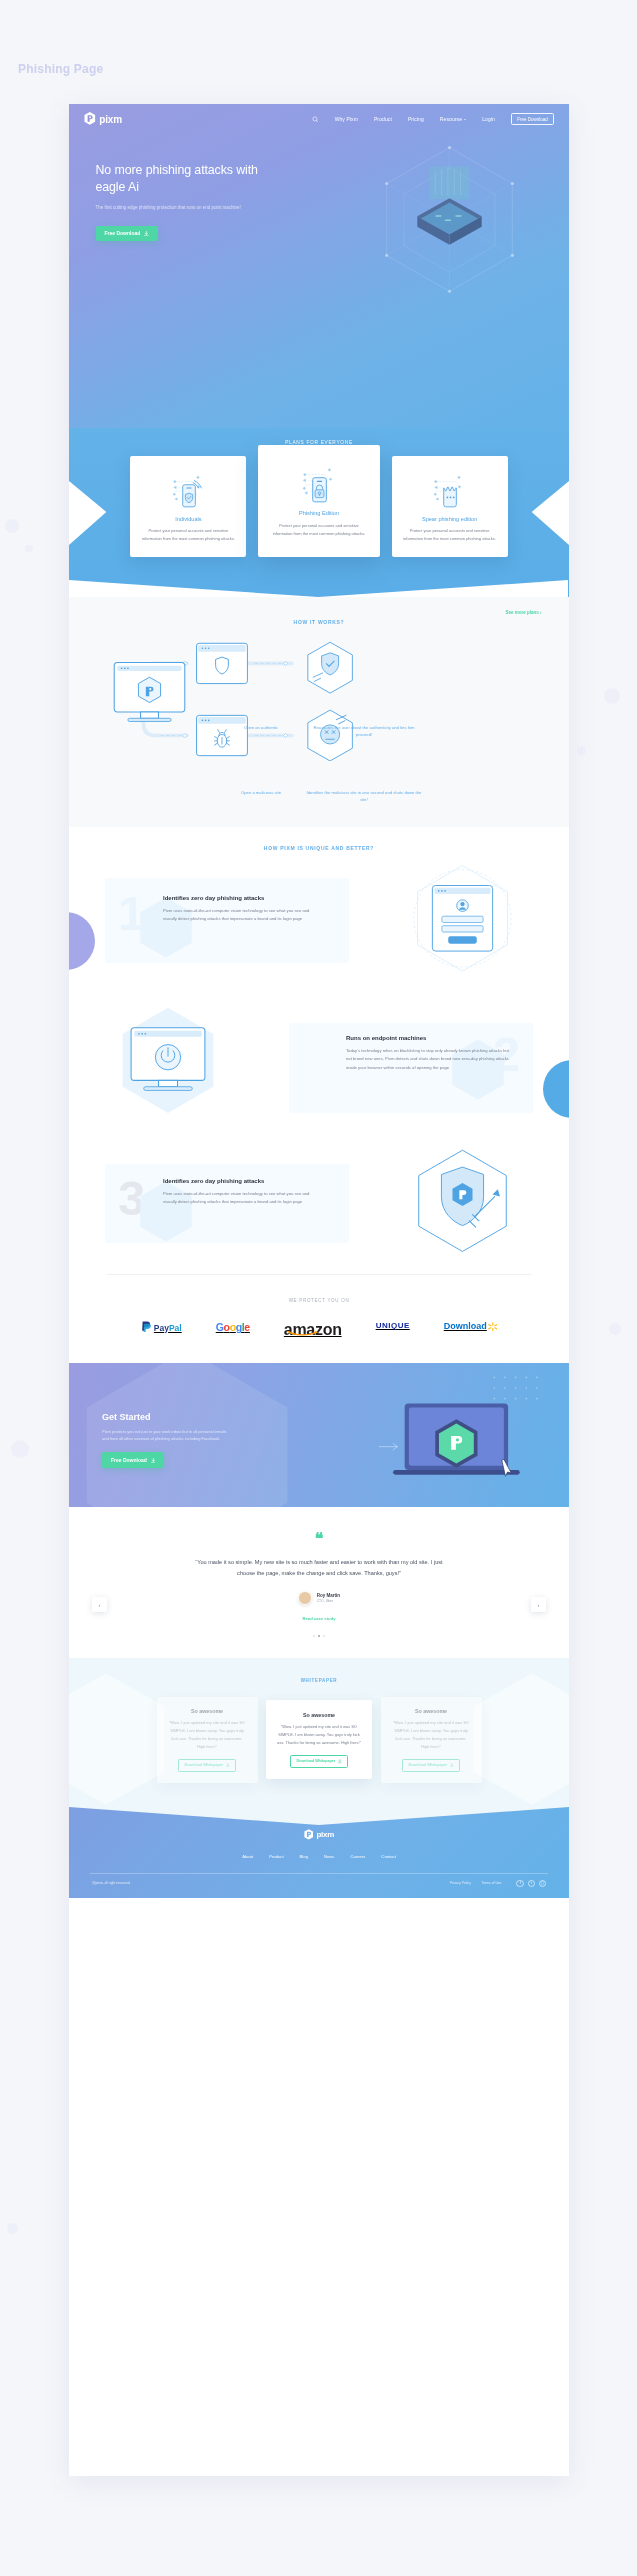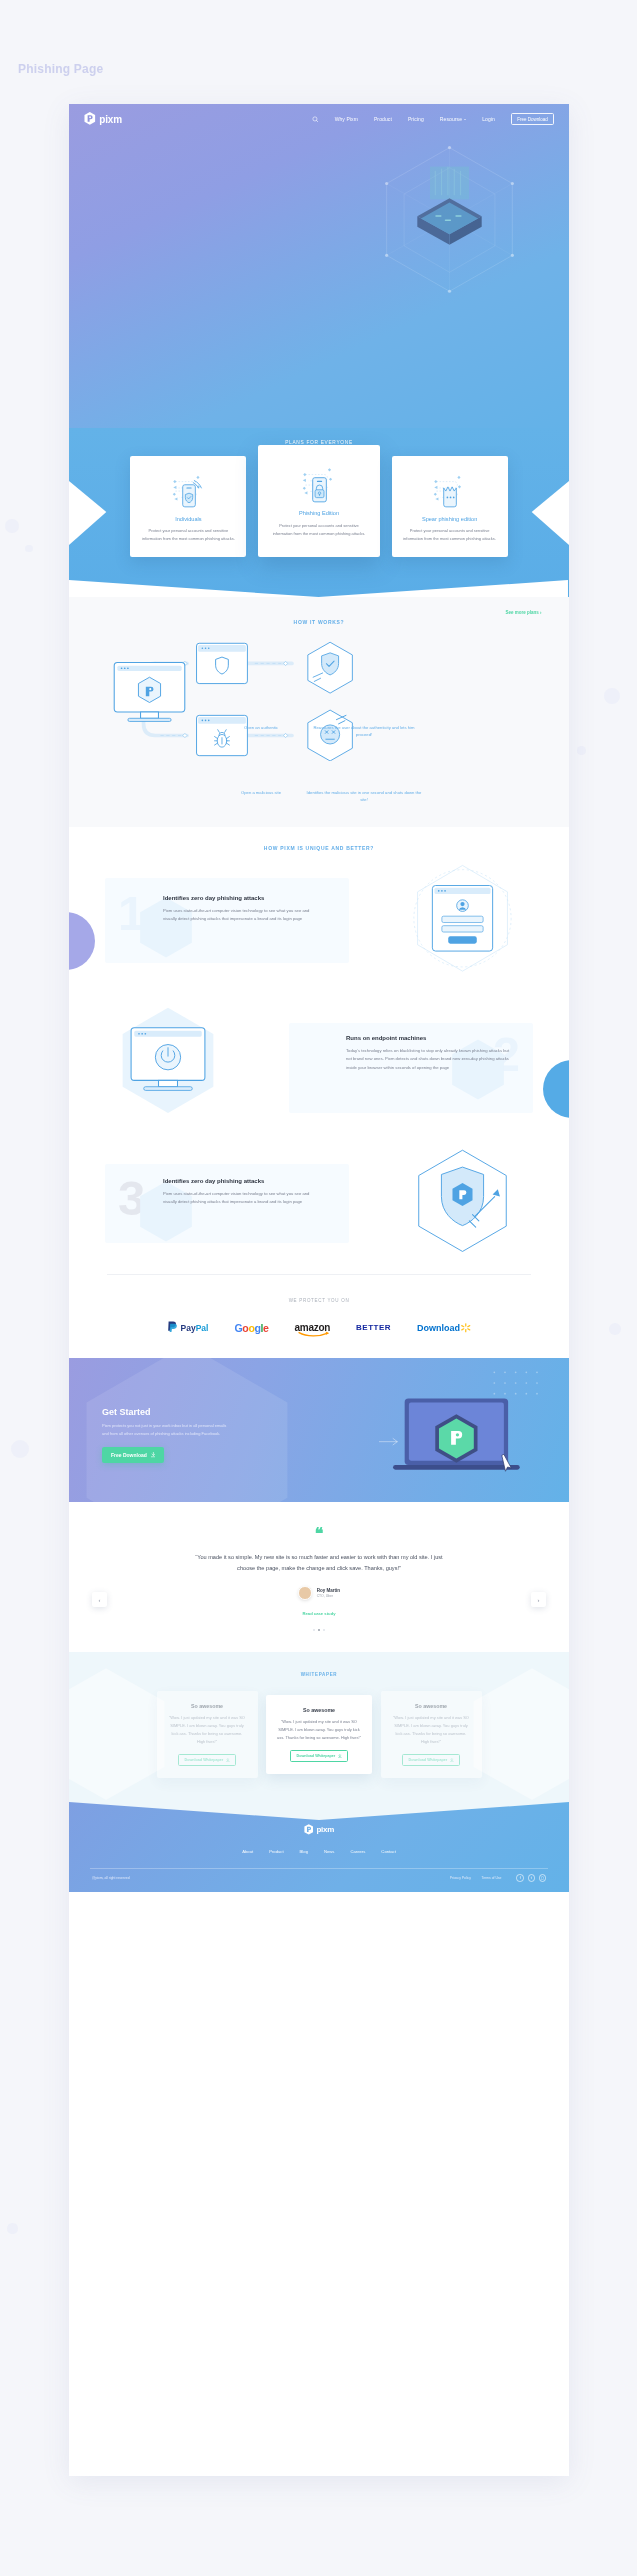--- a/index.html
+++ b/index.html
@@ -69,21 +69,21 @@
   .feat-h{color:#2e3440;font-size:6px;font-weight:bold;margin-bottom:5.8px;}
   .feat-p{color:#7b8190;font-size:4.2px;line-height:2.0;}
   .bignum{position:absolute;font-size:49px;font-weight:bold;color:#eaf4fd;line-height:1;user-select:none;}
   .side-blob-l{position:absolute;left:-21px;width:47px;height:58px;background:#a5a8e8;border-radius:0 32px 32px 0;}
   .side-blob-r{position:absolute;right:-21px;width:47px;height:58px;background:#55abe6;border-radius:32px 0 0 32px;}
   .divider{width:424px;height:0.5px;background:#eef0f4;margin:9.5px auto 0;}
 
   
   .brands{background:#fff;padding:19px 0 24px;}
   .brands-title{text-align:center;color:#aab0ba;font-size:4.5px;letter-spacing:0.7px;}
-  .brand-row{display:flex;justify-content:center;align-items:center;gap:26px;margin-top:18px;}
+  .brand-row{display:flex;justify-content:center;align-items:flex-start;gap:34px;margin-top:18px;text-decoration:underline;}
 
   
   .getstarted{position:relative;height:144px;background:linear-gradient(110deg,#9a9ce0 0%,#8ba4e5 35%,#63b2e8 100%);overflow:hidden;}
   .gs-text{position:absolute;left:33px;top:49px;width:132px;}
   .gs-h{color:#fff;font-size:9px;font-weight:bold;}
   .gs-p{color:#e6eafb;font-size:4px;line-height:1.9;margin-top:5.3px;opacity:.92;}
   .gs-laptop{position:absolute;right:31px;top:33px;}
 
   
   .testi{background:#fff;padding:24px 0 21px;position:relative;text-align:center;}
@@ -205,20 +205,30 @@
           </span>
         <span class="nav-link">
           <span>Resourse</span>
           <i class="caret"></i>
         </span>
         <span class="nav-link">Login</span>
         <span class="nav-btn">Free Download</span>
       </div>
     </nav>
 
+    <div class="hero-body">
+      <h1 class="hero-h1">No more phishing attacks with eagle Ai</h1>
+      <p class="hero-sub">The first cutting edge phishing protection that runs on end point machine!</p>
+      <button class="btn-green">
+        <span>Free Download</span>
+        <svg width="4.8" height="5.3" viewBox="0 0 12 13">
+          <path d="M6 0v8M2.5 5.2L6 8.6l3.5-3.4M1 11.8h10" fill="none" stroke="#fff" stroke-width="1.5" stroke-linecap="round" stroke-linejoin="round"></path>
+        </svg>
+      </button>
+    </div>
 
     <svg class="hero-wave" viewBox="0 0 944 60" preserveAspectRatio="none">
       <path d="M0 0 L0 22 L472 60 L944 22 L944 0 Z" fill="#63b2e8" opacity="0"></path>
     </svg>
   </section>
 
   <section class="plans">
     <div class="plans-title">PLANS FOR EVERYONE</div>
 
     <svg style="position:absolute;left:0;top:53px;" width="48" height="64" viewBox="0 0 90 120">
@@ -524,28 +534,28 @@
         <svg width="10.6" height="12.7" viewBox="0 0 20 24">
             <path d="M3 1h8.5c4 0 6 2.2 5.4 5.6-.6 3.4-3.3 5.4-7 5.4H7l-1 6.4H2.2z" fill="#253b80"></path>
             <path d="M6 5h8c3.4 0 5.2 1.9 4.6 5-.6 3.2-3 5-6.4 5H9.4l-1 6H5z" fill="#179bd7" opacity=".85"></path>
           </svg>
         <span style="font-size:8.5px;font-weight:bold;"><span style="color:#253b80;">Pay</span><span style="color:#179bd7;">Pal</span></span>
       </div>
 
       <div style="font-size:10.6px;font-weight:bold;letter-spacing:-0.4px;"><span style="color:#4285f4;">G</span><span style="color:#ea4335;">o</span><span style="color:#fbbc05;">o</span><span style="color:#4285f4;">g</span><span style="color:#34a853;">l</span><span style="color:#ea4335;">e</span></div>
 
       <div style="position:relative;">
-        <span style="font-size:10px;font-weight:bold;color:#221f1f;letter-spacing:-0.3px;">amazon</span>
+        <span style="font-size:16px;font-weight:bold;color:#221f1f;letter-spacing:-0.3px;">amazon</span>
         <svg width="33" height="6.4" viewBox="0 0 62 12" style="position:absolute;left:3.2px;top:8.5px;">
             <path d="M2 3c14 8 38 8 54 1" fill="none" stroke="#ff9900" stroke-width="2.6" stroke-linecap="round"></path>
             <path d="M52 1l6 3-5 3z" fill="#ff9900"></path>
           </svg>
       </div>
 
-      <div style="font-size:8px;font-weight:bold;color:#1428a0;letter-spacing:0.5px;">BETTER</div>
+      <div style="font-size:8px;font-weight:bold;color:#1428a0;letter-spacing:0.5px;">UNIQUE</div>
 
       <div style="display:flex;align-items:center;gap:1.1px;">
         <span style="font-size:9px;font-weight:bold;color:#0071ce;">Download</span>
         <svg width="9.5" height="9.5" viewBox="0 0 18 18">
             <g stroke="#ffc220" stroke-width="2.4" stroke-linecap="round">
               <line x1="9" y1="1.5" x2="9" y2="5.6"></line>
               <line x1="9" y1="12.4" x2="9" y2="16.5"></line>
               <line x1="1.5" y1="5" x2="5.2" y2="7"></line>
               <line x1="12.8" y1="11" x2="16.5" y2="13"></line>
               <line x1="1.5" y1="13" x2="5.2" y2="11"></line>

